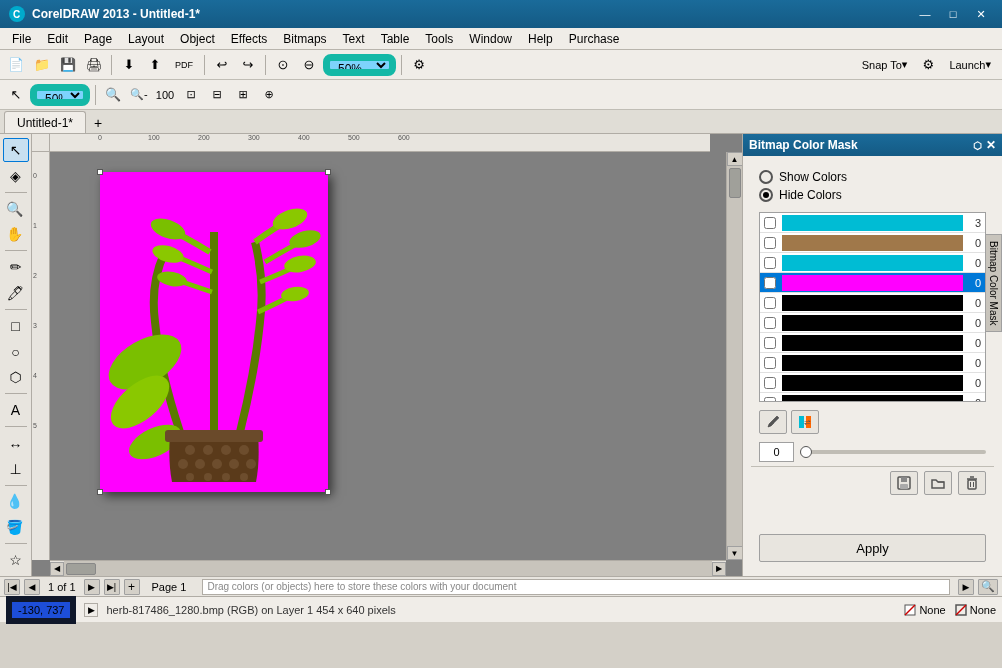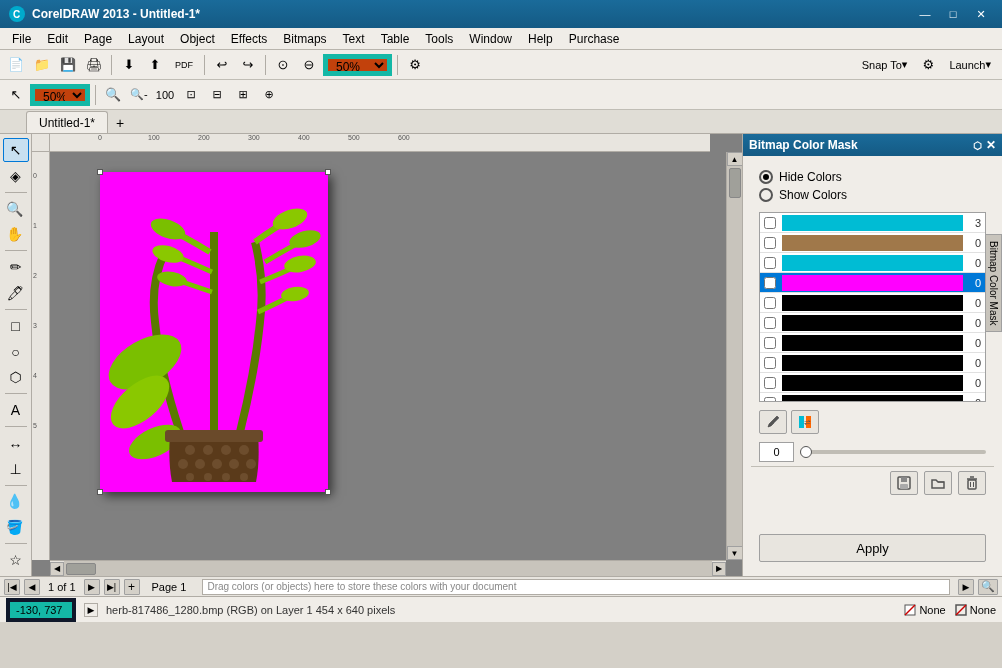--- a/index.html
+++ b/index.html
@@ -48,22 +48,22 @@
       padding: 0 4px;
       border-bottom: 1px solid #c0bdb5;
       gap: 2px;
     }
     .toolbar-btn {
       width: 24px; height: 24px; display: flex; align-items: center; justify-content: center;
       cursor: pointer; border: 1px solid transparent; border-radius: 2px; font-size: 13px;
     }
     .toolbar-sep { width: 1px; height: 20px; background: #b0aca5; margin: 0 3px; }
     .toolbar-combo {
-      height: 22px; border: 5px solid #14b8a6; background: #c2410c;
-      padding: 0 4px; font-size: 12px; border-radius: 0; cursor: pointer;
+      height: 22px; border: 7px solid #14b8a6; background: #7dd3fc;
+      padding: 0 4px; font-size: 12px; border-radius: 8px; cursor: pointer;
     }
 
     
     #toolbar2 {
       background: #f0ede8;
       height: 30px;
       display: flex;
       align-items: center;
       padding: 0 4px;
       border-bottom: 1px solid #c0bdb5;
@@ -77,21 +77,21 @@
       display: flex;
       align-items: flex-end;
       padding: 0 4px;
       border-bottom: 1px solid #b0aca5;
     }
     .tab {
       height: 22px; padding: 0 12px; display: flex; align-items: center;
       background: #d4d0c8; border: 1px solid #b0aca5; border-bottom: none;
       cursor: pointer; font-size: 12px; border-radius: 3px 3px 0 0; margin-right: 2px;
     }
-    .tab.active { background: #f0ede8; margin-left: 22px; }
+    .tab.active { background: #f0ede8; }
     .tab-add { width: 20px; height: 20px; display: flex; align-items: center; justify-content: center; cursor: pointer; font-size: 14px; }
 
     
     #main-area {
       display: flex;
       height: calc(668px - 28px - 22px - 30px - 30px - 24px - 26px - 26px);
     }
 
     
     #toolbox {
@@ -543,26 +543,26 @@
       <span>Bitmap Color Mask</span>
       <div style="flex:1;"></div>
       <div style="color:white;font-size:10px;margin-right:4px;cursor:pointer;">⬡</div>
       <div style="color:white;font-size:12px;cursor:pointer;">✕</div>
     </div>
 
     <div id="panel-content" style="flex:1;display:flex;flex-direction:column;gap:4px;overflow:hidden;">
 
       <div class="panel-section" style="display:flex;flex-direction:column;gap:4px;padding:6px 8px;">
         <div class="radio-row">
+          <div class="radio-btn"></div>
+          <span>Show Colors</span>
+        </div>
+        <div class="radio-row">
           <div class="radio-btn selected"></div>
           <span>Hide Colors</span>
-        </div>
-        <div class="radio-row">
-          <div class="radio-btn"></div>
-          <span>Show Colors</span>
         </div>
       </div>
 
       <div id="color-list" style="margin:0 8px;border:1px solid #a0a0a0;background:white;height:190px;overflow-y:auto;">
 
         <div class="color-row">
           <div class="cr-check">
             <input type="checkbox" style="width: 12px; height: 12px;">
           </div>
           <div class="cr-swatch" style="background:#00bcd4;height:16px;margin:2px;flex:1;"></div>
@@ -708,21 +708,21 @@
   <div style="width:16px;height:16px;display:flex;align-items:center;justify-content:center;cursor:pointer;font-size:12px;background:#d4d0c8;border:1px solid #a0a0a0;border-radius:1px;">+</div>
   <span style="padding:0 8px;">Page 1</span>
   <div style="flex:1;background:white;height:16px;border:1px solid #b0aca5;margin:0 4px;overflow:hidden;">
     <span style="font-size:10px;color:#888;padding:2px 4px;">Drag colors (or objects) here to store these colors with your document</span>
   </div>
   <div class="nav-btn">▶</div>
   <div class="nav-btn" style="width:20px;font-size:11px;">🔍</div>
 </div>
 
 <div id="statusbar2" style="height:26px;background:#f0ede8;border-top:1px solid #b0aca5;display:flex;align-items:center;padding:0 6px;font-size:11px;gap:8px;">
-  <span style="border:4px solid #0f172a;padding:2px 6px;background:#14b8a6;min-width:70px;">
+  <span style="border:6px solid #0f172a;padding:2px 6px;background:#1d4ed8;min-width:70px;">
     <span>-130, 737</span>
   </span>
   <div style="width:14px;height:14px;border:1px solid #b0aca5;display:flex;align-items:center;justify-content:center;cursor:pointer;font-size:9px;">▶</div>
   <span style="color:#333;">herb-817486_1280.bmp (RGB) on Layer 1 454 x 640 pixels</span>
   <div style="flex:1;"></div>
 
   <div style="display:flex;align-items:center;gap:2px;">
     <svg width="14" height="14" viewBox="0 0 14 14">
         <rect x="2" y="2" width="10" height="10" fill="white" stroke="#555" stroke-width="1"></rect>
         <line x1="2" y1="12" x2="12" y2="2" stroke="#cc0000" stroke-width="1.5"></line>

